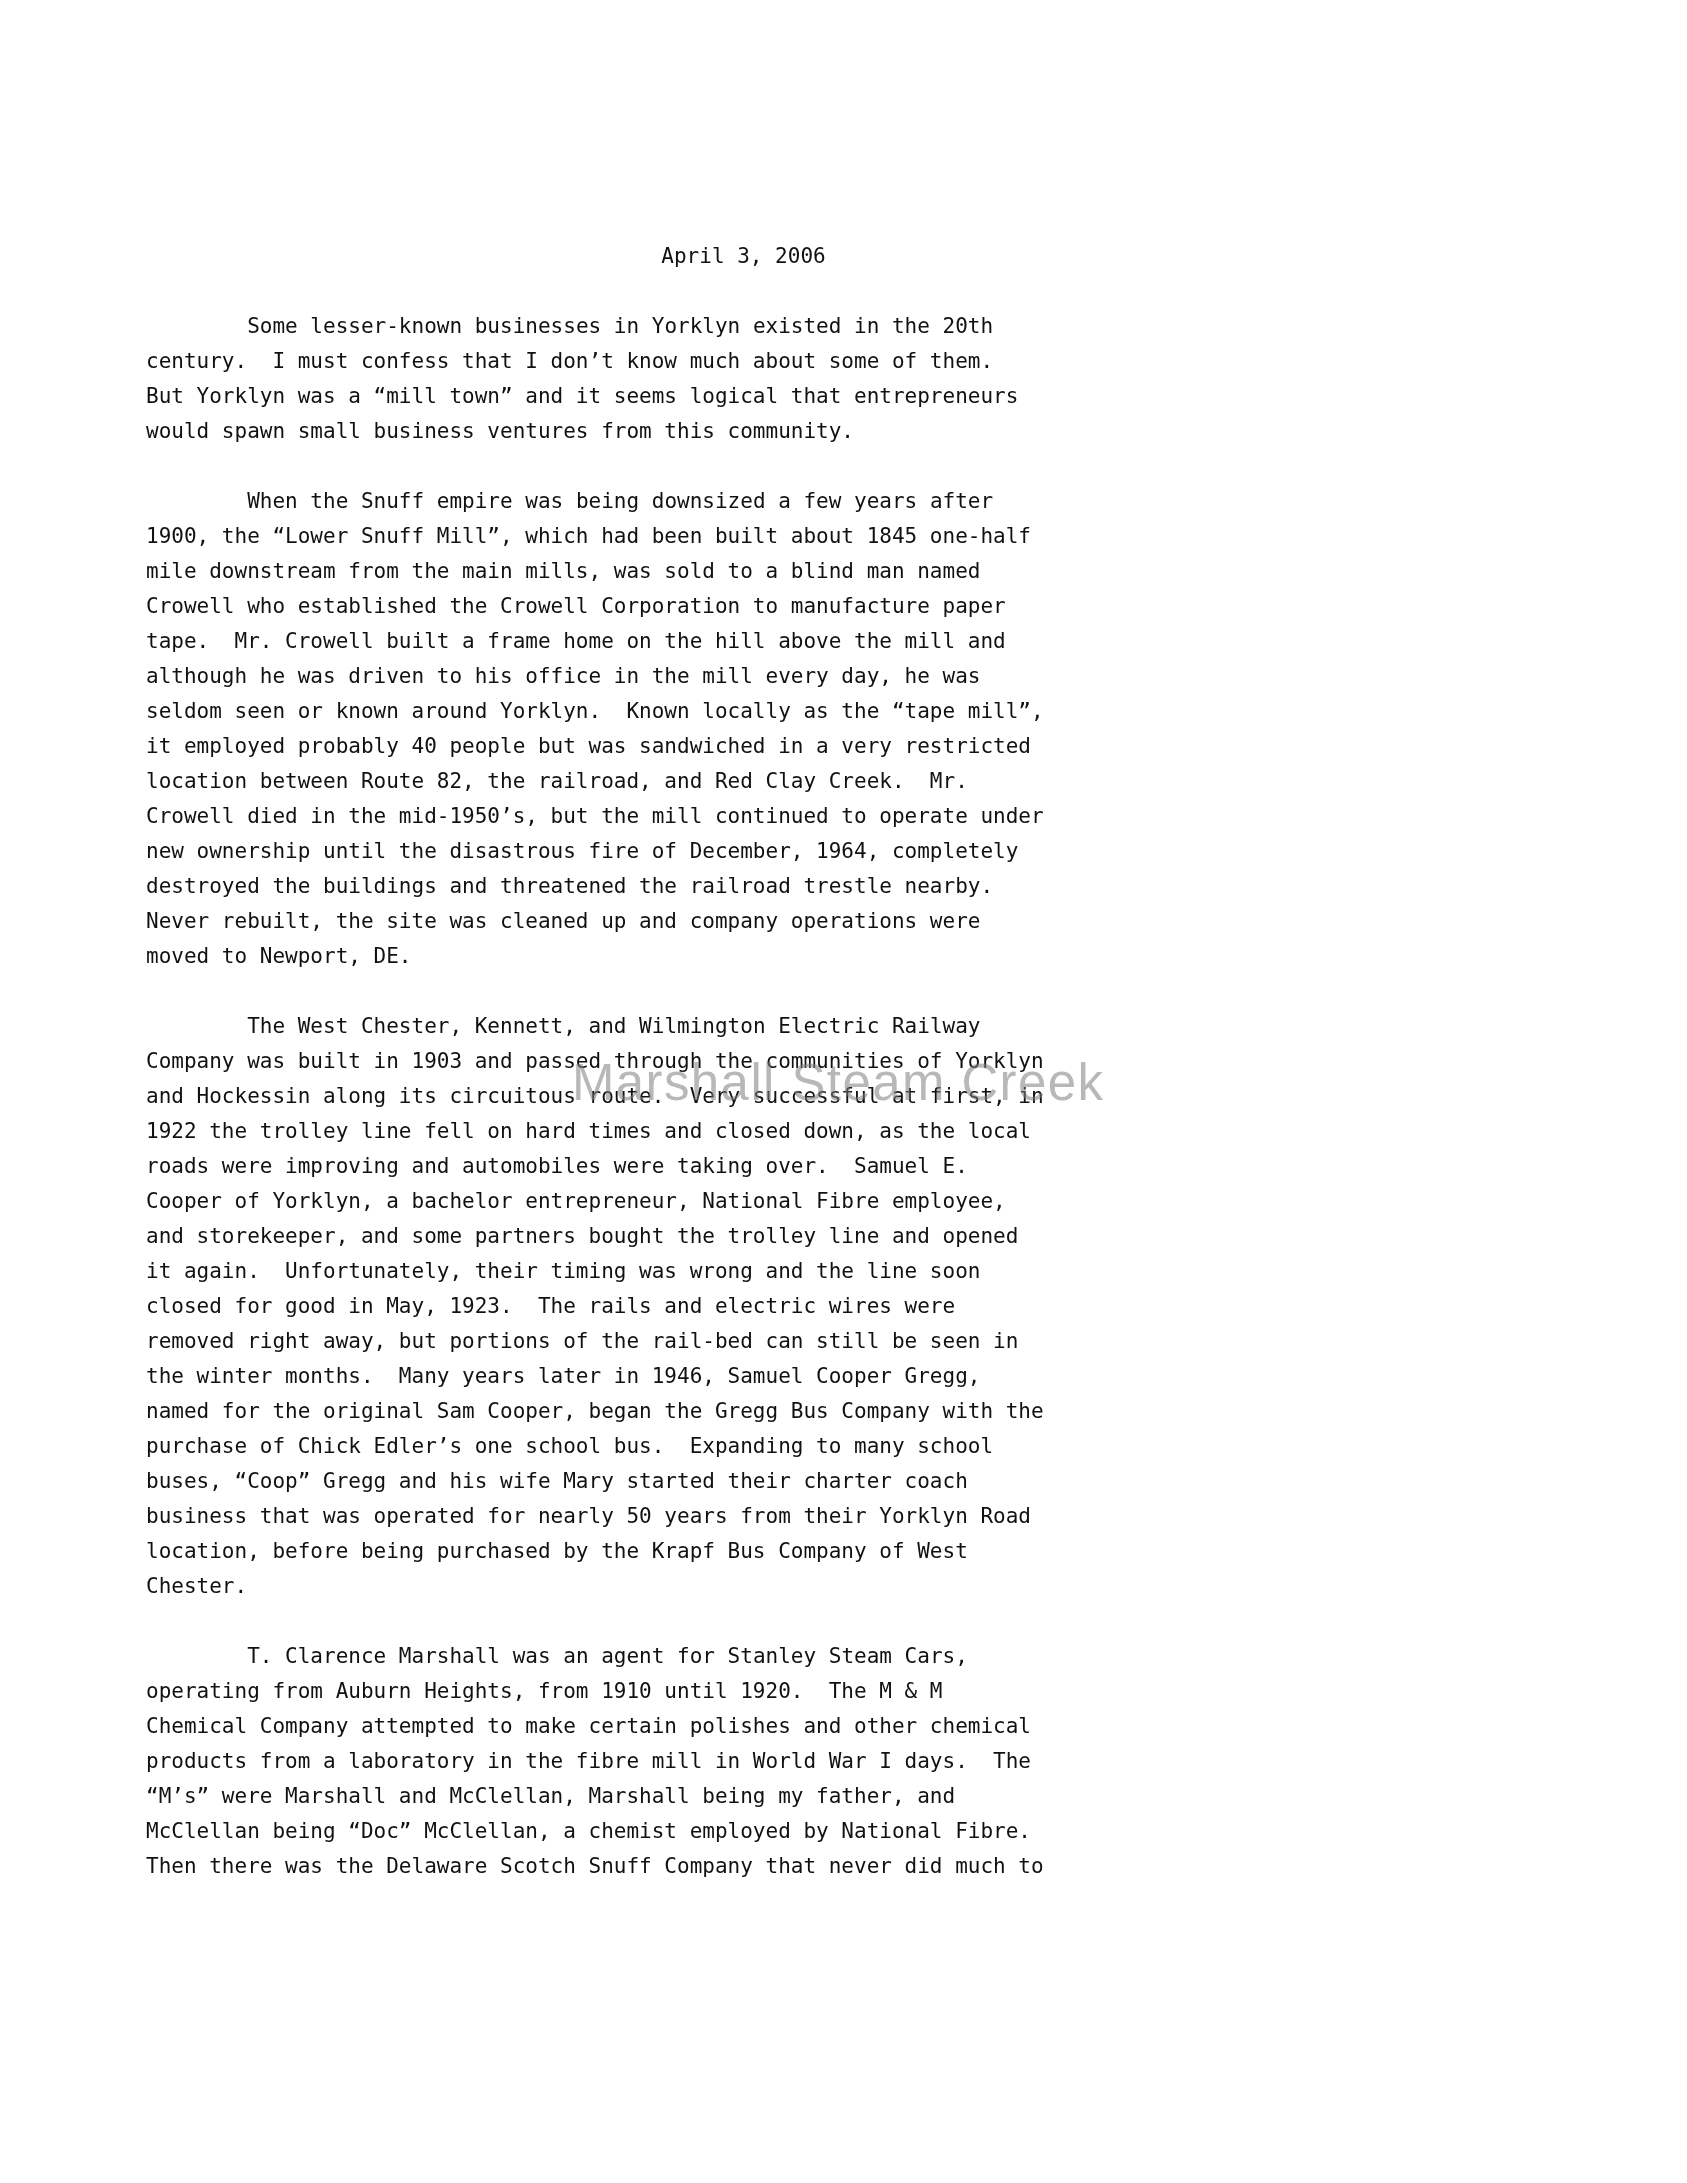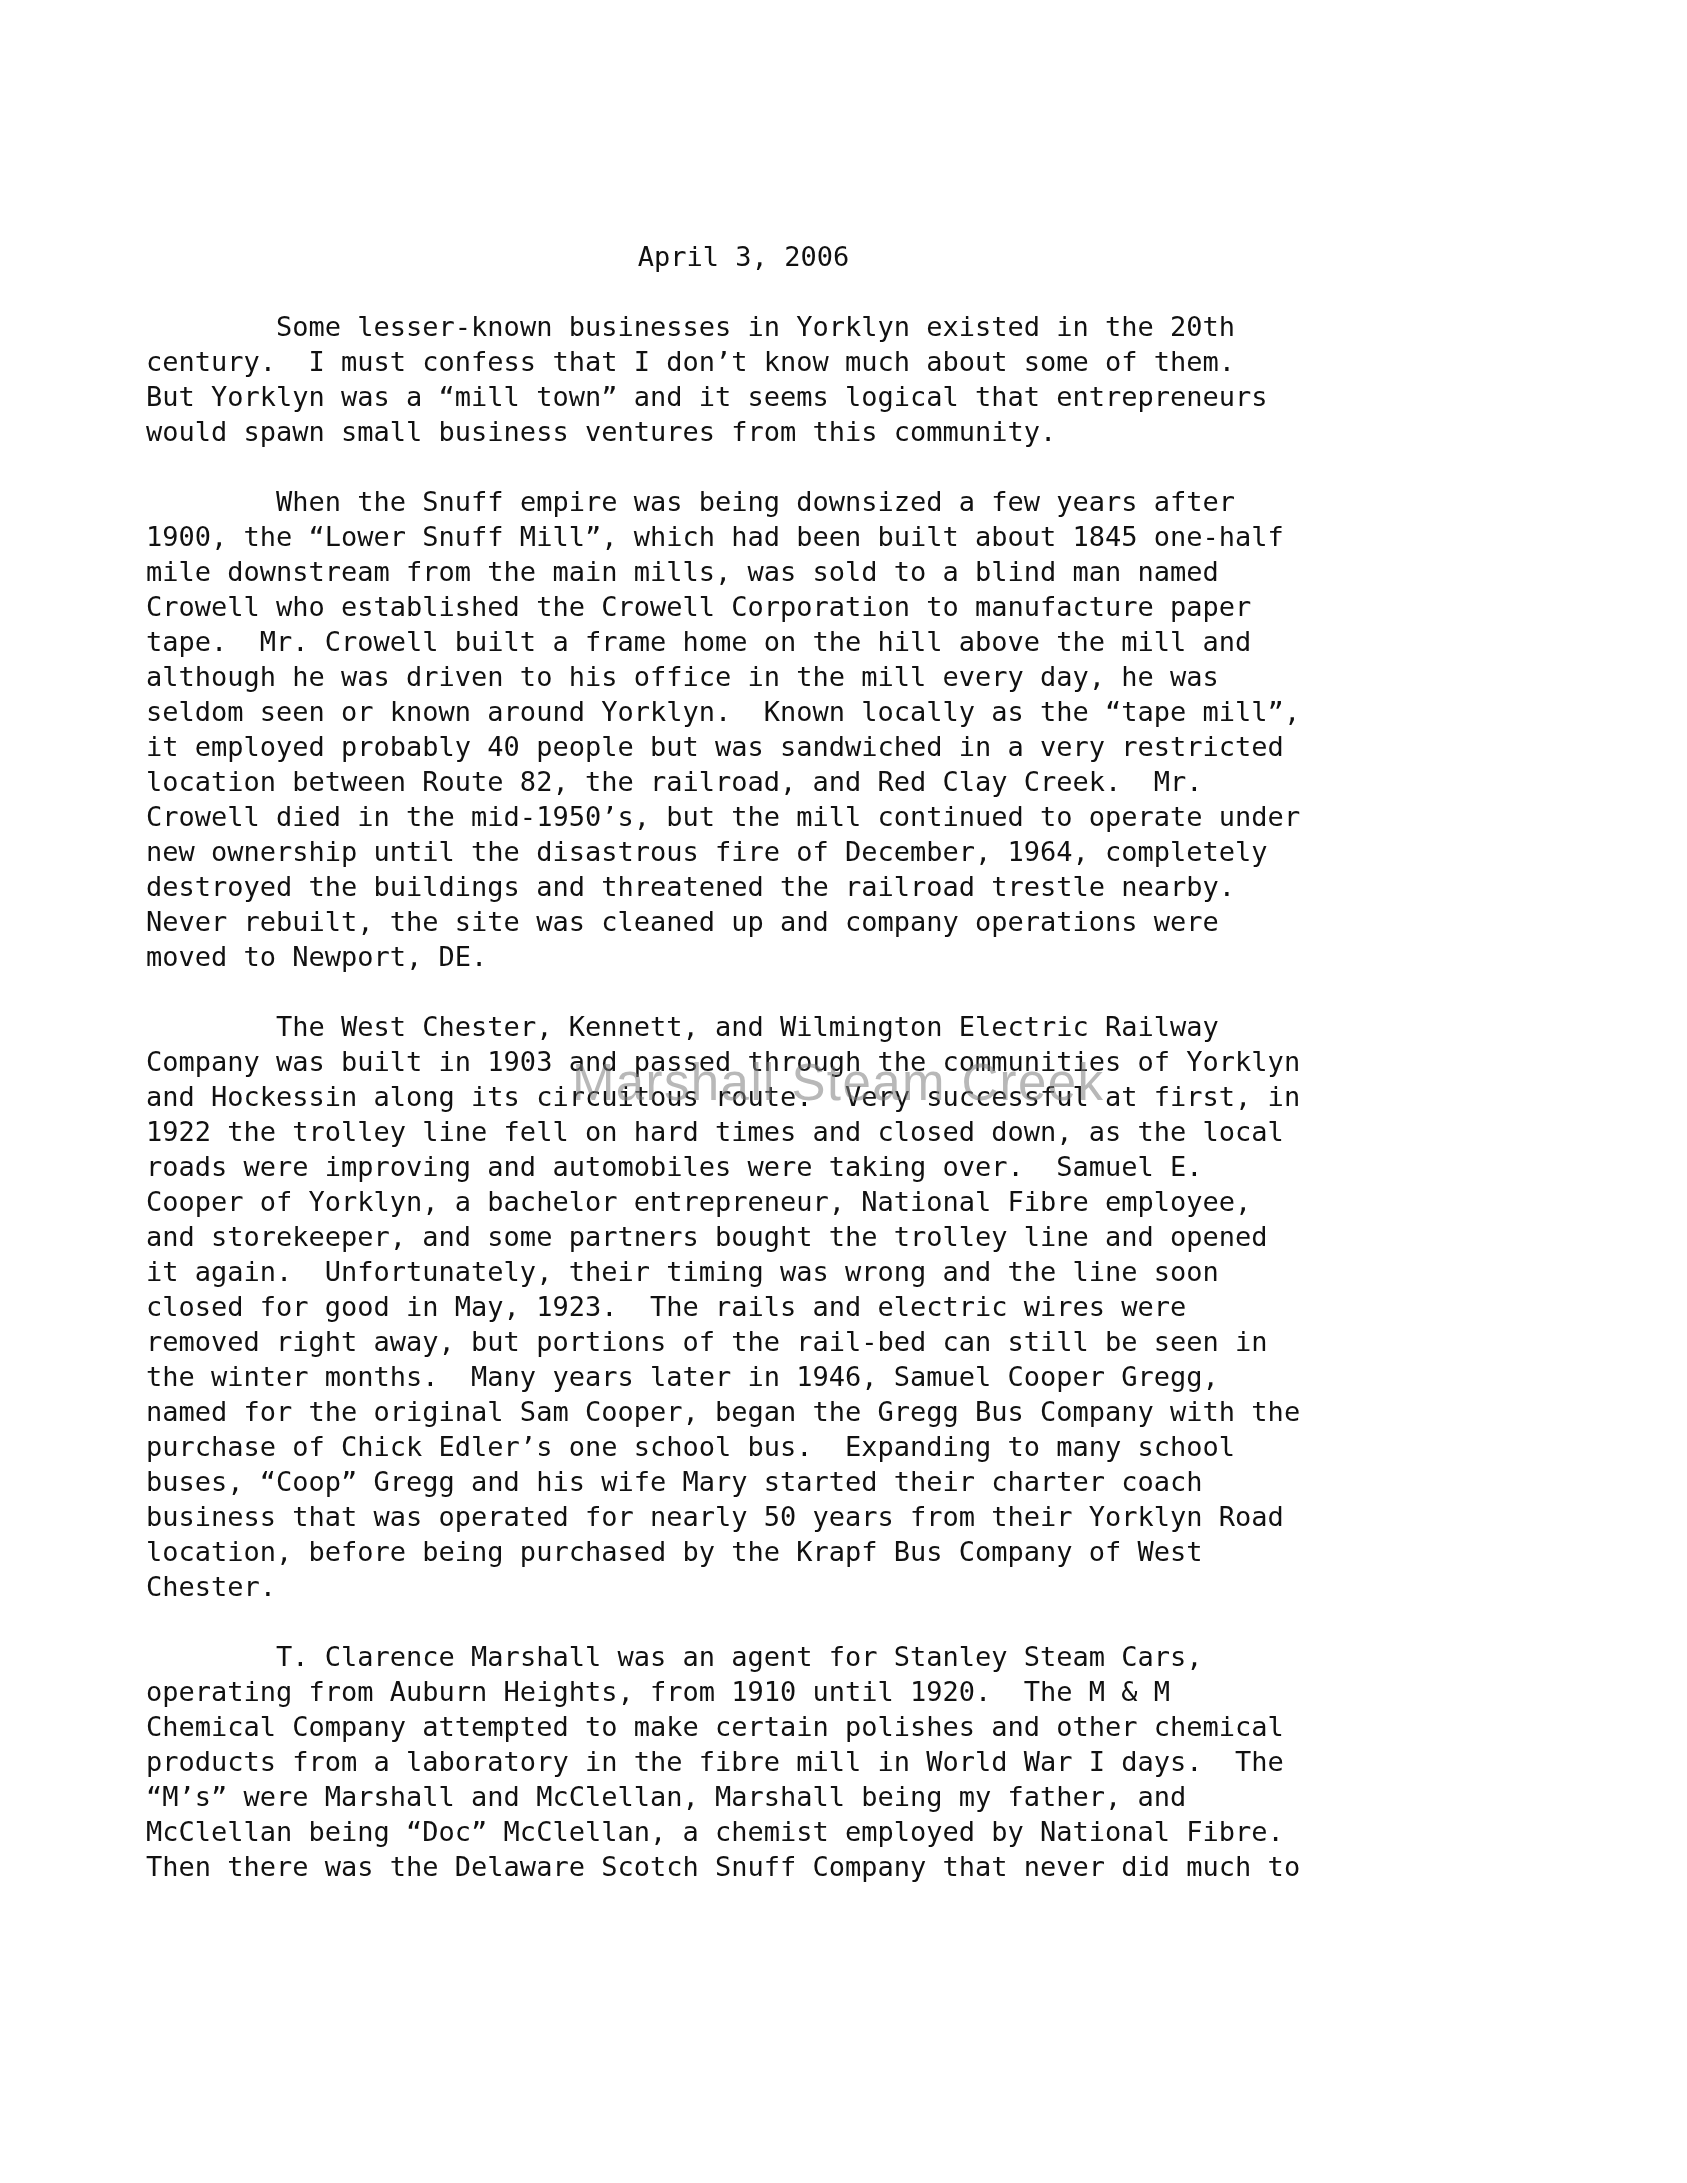--- a/index.html
+++ b/index.html
@@ -13,21 +13,21 @@
     position: relative;
     overflow: hidden;
     font-family: "DejaVu Sans Mono", "Liberation Mono", monospace;
     color: #111111;
   }
   .letter {
     position: absolute;
     left: 146px;
     top: 239px;
     width: 1195px;
-    font-size: 27px;
+    font-size: 21px;
     line-height: 35px;
   }
   .date-line {
     text-align: center;
     white-space: pre;
     margin: 0 0 35px 0;
   }
   .para {
     white-space: pre-wrap;
     margin: 0 0 35px 0;

